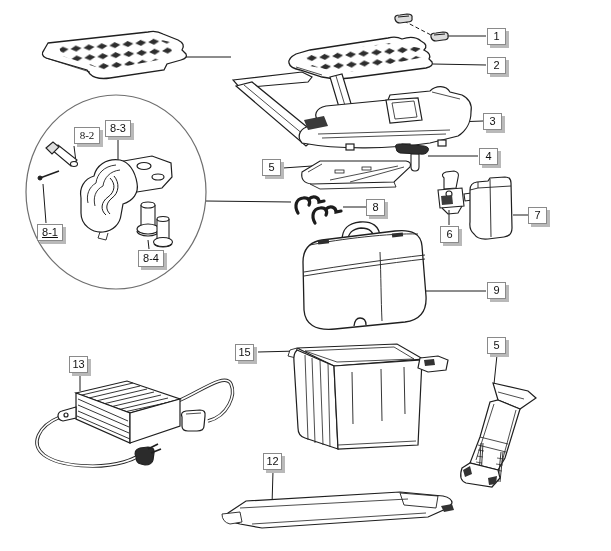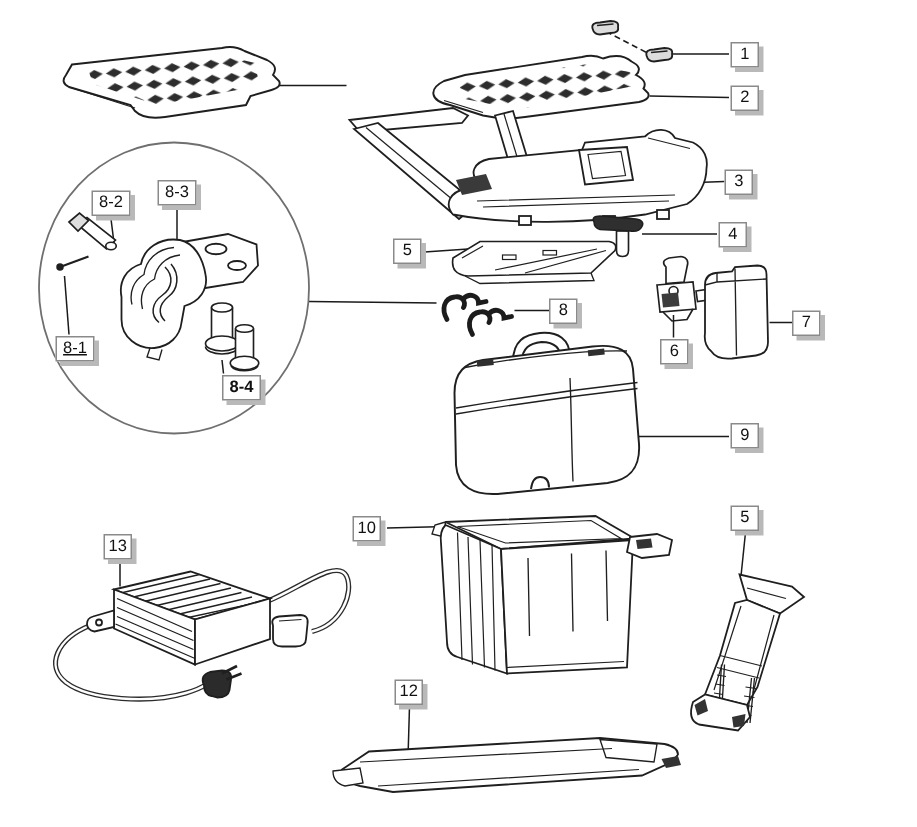--- a/index.html
+++ b/index.html
@@ -229,22 +229,22 @@
 
   <div class="callout" style="left:487px;top:28px;">1</div>
   <div class="callout" style="left:487px;top:57px;">2</div>
   <div class="callout" style="left:483px;top:113px;">3</div>
   <div class="callout" style="left:479px;top:148px;">4</div>
   <div class="callout" style="left:262px;top:159px;">5</div>
   <div class="callout" style="left:440px;top:226px;">6</div>
   <div class="callout" style="left:528px;top:207px;">7</div>
   <div class="callout" style="left:366px;top:199px;">8</div>
   <div class="callout wide" style="left:37px;top:224px;text-decoration:underline;">8-1</div>
-  <div class="callout wide" style="left:61px;top:127px;">8-2</div>
+  <div class="callout wide" style="left:74px;top:127px;font-family:Liberation Serif, serif;">8-2</div>
   <div class="callout wide" style="left:105px;top:120px;text-align:center;">8-3</div>
-  <div class="callout wide" style="left:148px;top:250px;font-weight:bold;">8-4</div>
+  <div class="callout wide" style="left:138px;top:250px;">8-4</div>
   <div class="callout" style="left:487px;top:282px;">9</div>
-  <div class="callout" style="left:235px;top:344px;">10</div>
+  <div class="callout" style="left:235px;top:344px;">15</div>
   <div class="callout" style="left:487px;top:337px;">5</div>
   <div class="callout" style="left:263px;top:453px;">12</div>
   <div class="callout" style="left:69px;top:356px;text-align:center;">13</div>
 
 </div>
 
 </body></html>

